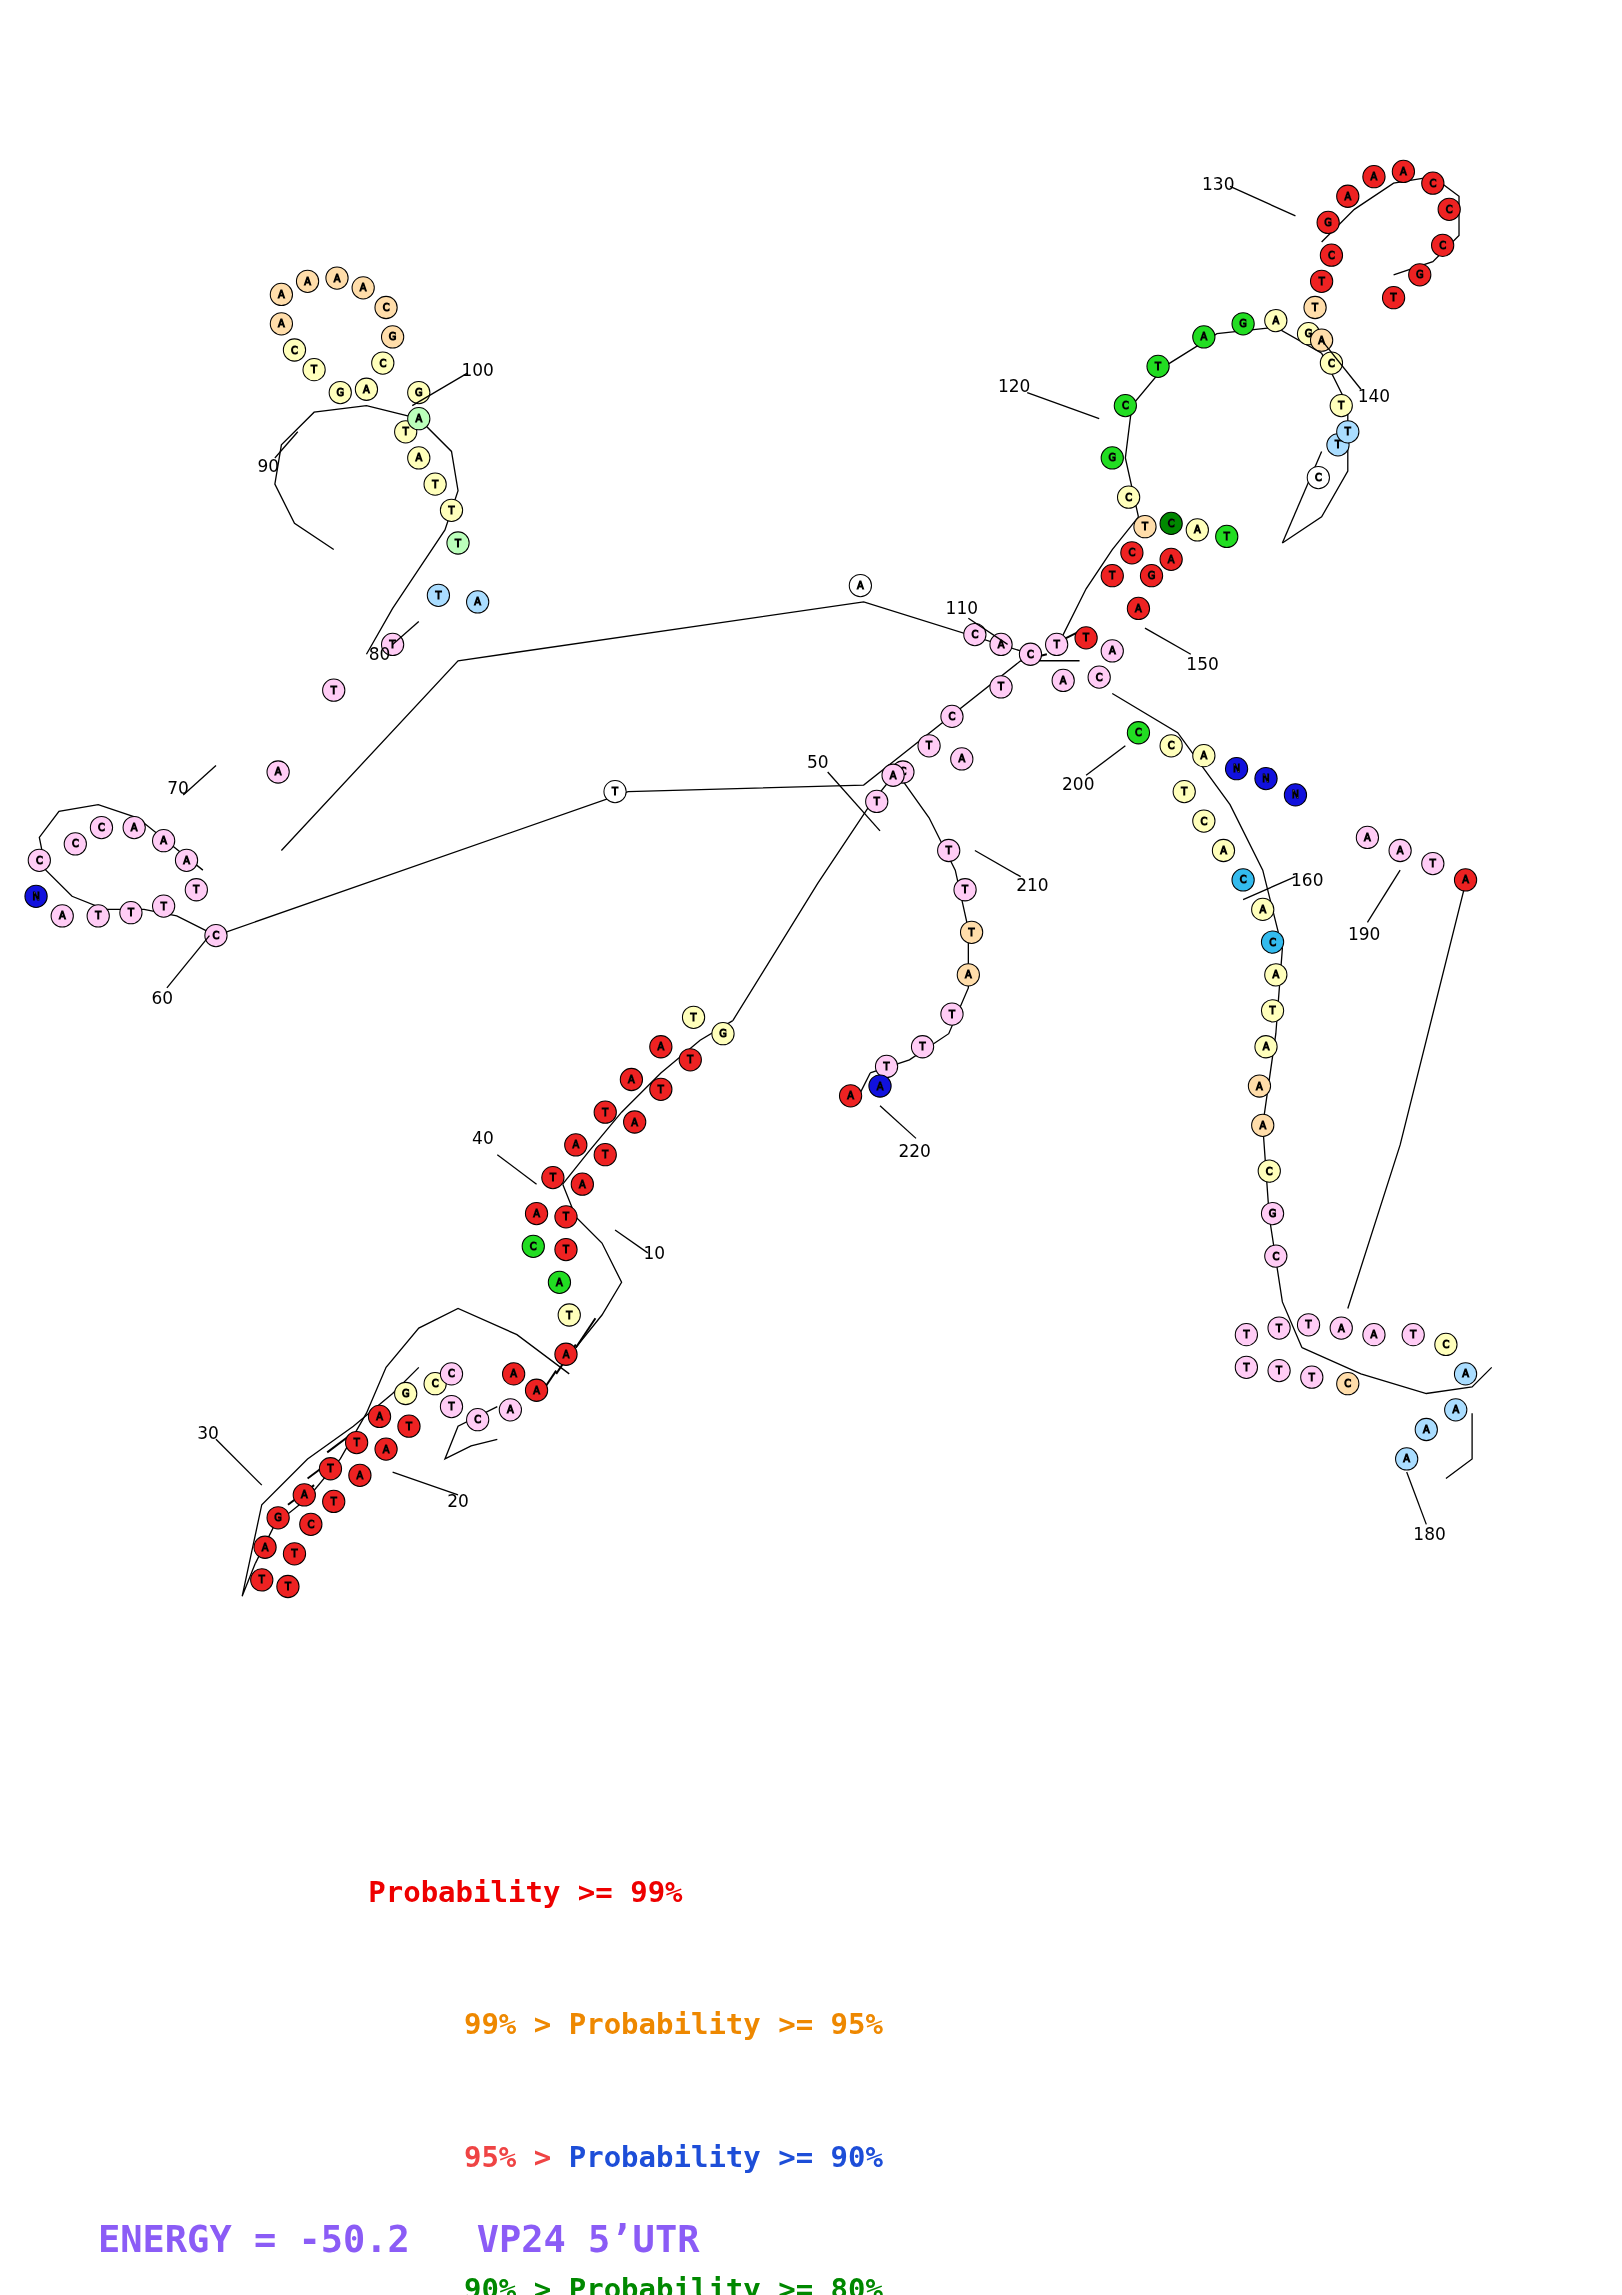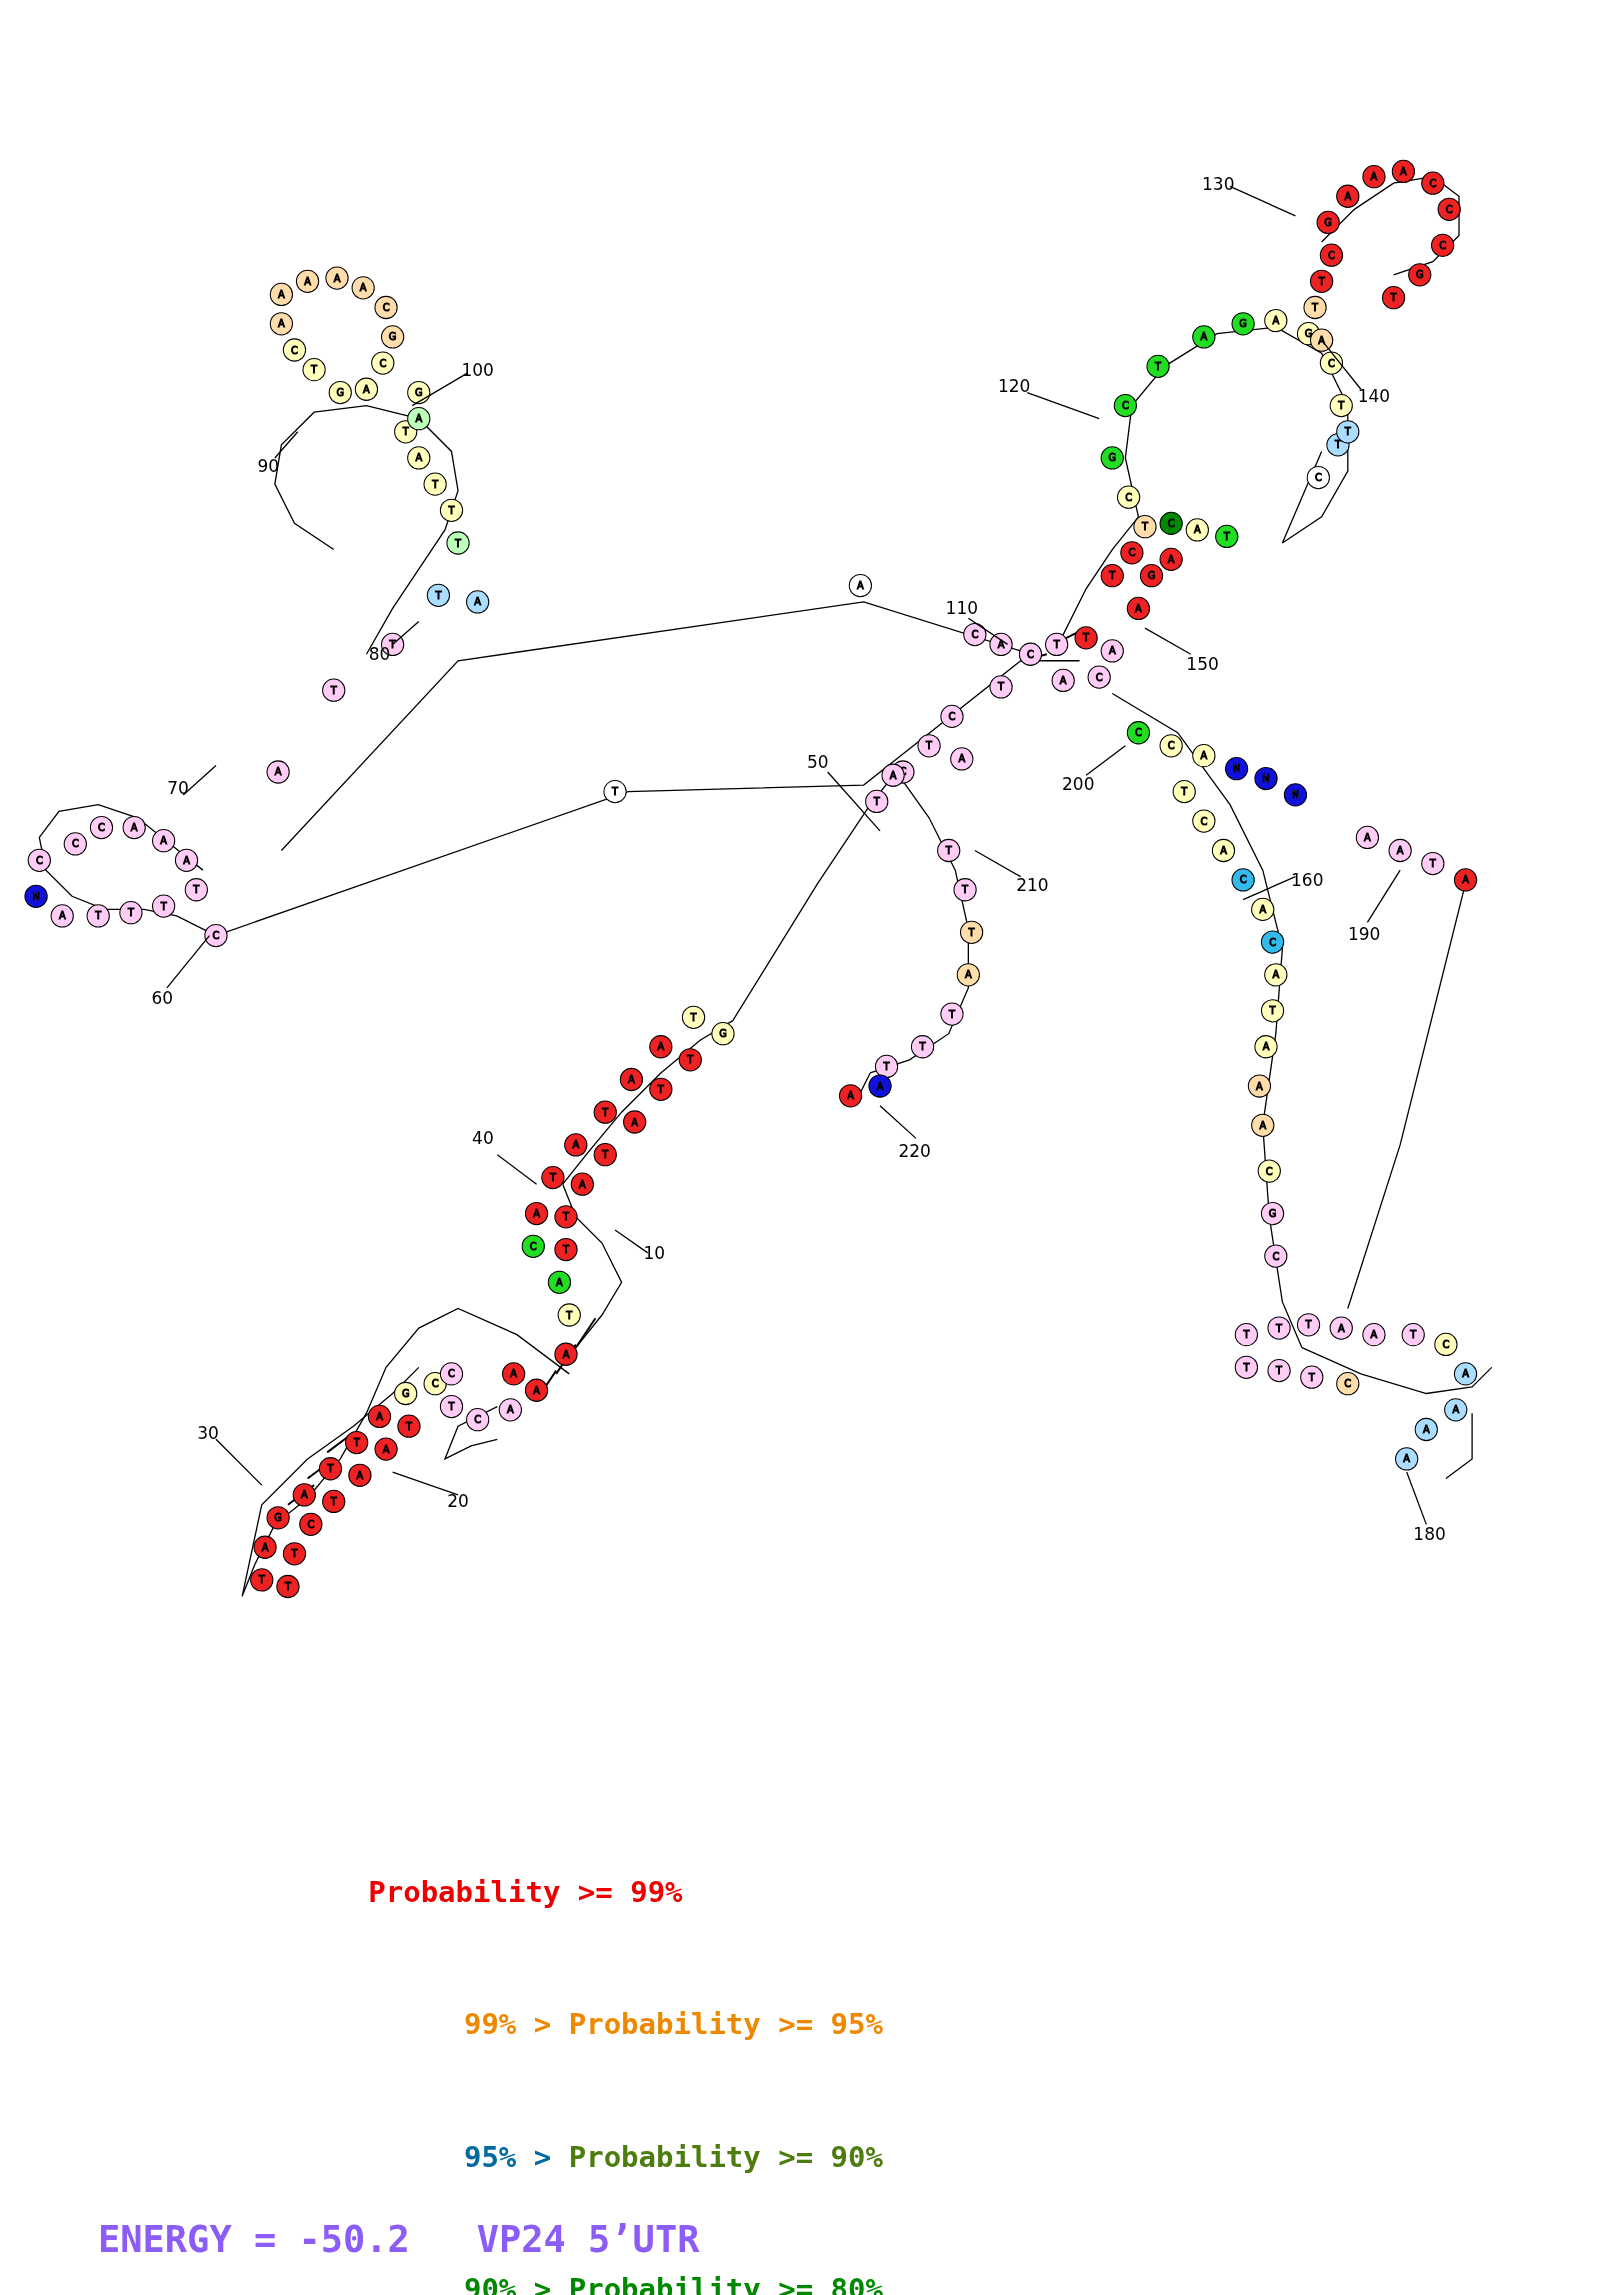--- a/index.html
+++ b/index.html
@@ -528,21 +528,21 @@
 </svg>
 
 <div class="legend">
   <div class="legend-row" style="text-align:center">
     <span style="color:#ee0000">Probability &gt;= 99%</span>
   </div>
   <div class="legend-row">
     <span style="color:#ee8800">99% &gt; </span><span style="color:#ee8800">Probability &gt;= 95%</span>
   </div>
   <div class="legend-row">
-    <span style="color:#0369a1">95% &gt; </span><span style="color:#4d7c0f">Probability &gt;= 90%</span>
+    <span style="color:#ef4444">95% &gt; </span><span style="color:#1d4ed8">Probability &gt;= 90%</span>
   </div>
   <div class="legend-row">
     <span style="color:#008800">90% &gt; </span><span style="color:#008800">Probability &gt;= 80%</span>
   </div>
 
 </div>
 
 <div class="energy-row">ENERGY = -50.2   VP24 5’UTR</div>
 
 

